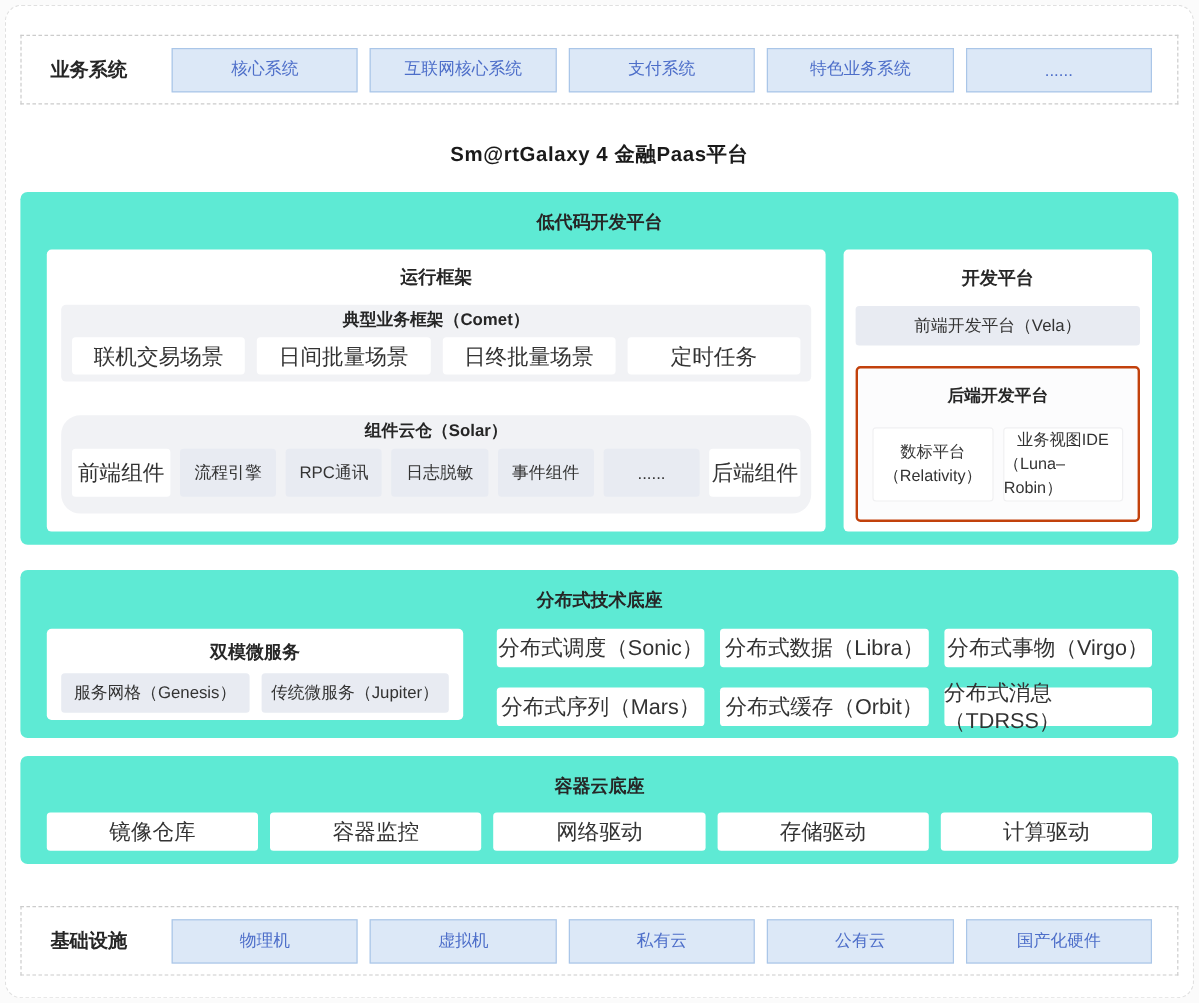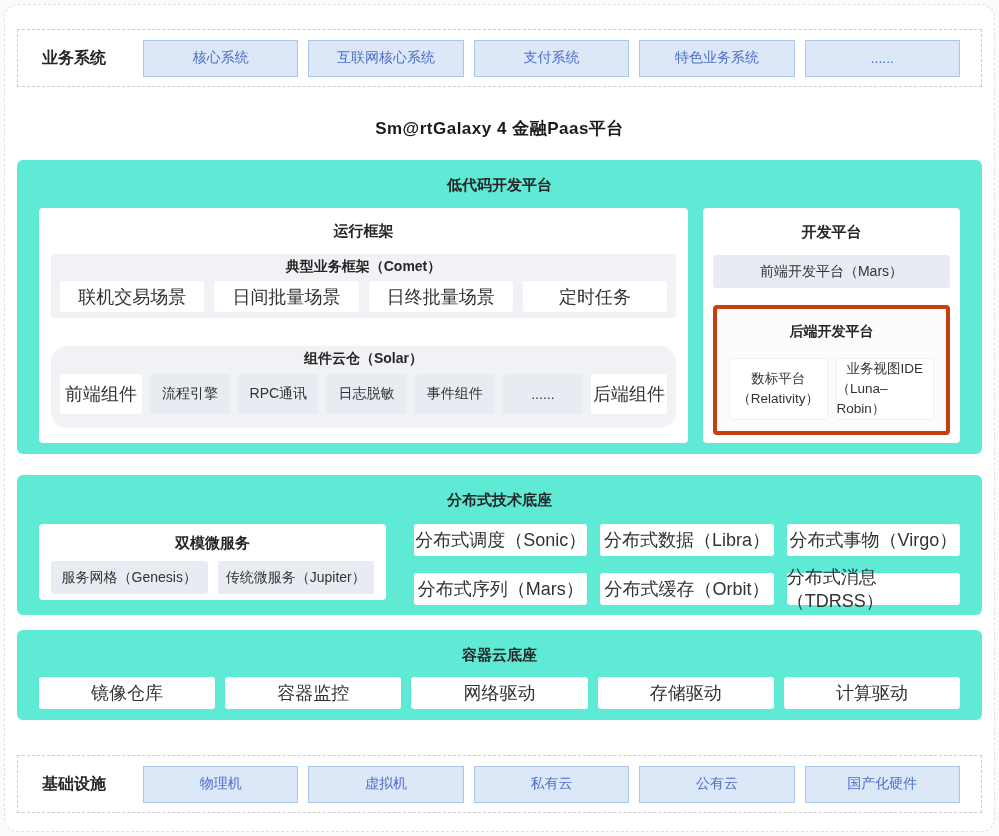--- a/index.html
+++ b/index.html
@@ -83,21 +83,21 @@
   .solar-front { flex:0 0 82px; }
   .solar-back  { flex:0 0 76px; }
   .solar-items .chip { flex:1; }
   
   .dev-card { flex:0 0 257px; height:235px; }
   .dev-card .card-title { padding-top:15px; }
   .vela-chip { margin:13px 10px 0; height:33px; }
   .backend-box {
     margin:17px 10px 0; height:130px;
     background:#fcfcfd;
-    border:4px solid #c2410c; border-radius:4px;
+    border:2px solid #c2410c; border-radius:4px;
   }
   .backend-box .sub-title { padding-top:13px; }
   .backend-items { display:flex; gap:8px; margin:18px 12px 0; }
   .backend-item {
     flex:1; height:62px;
     background:#ffffff; border:1px solid #f0f0f2; border-radius:3px;
     display:flex; flex-direction:column; align-items:center; justify-content:center;
     font-size:13.5px; color:#333333; line-height:1.5;
   }
   
@@ -164,21 +164,21 @@
             <div class="chip">日志脱敏</div>
             <div class="chip">事件组件</div>
             <div class="chip">......</div>
             <div class="white-box solar-back">后端组件</div>
           </div>
         </div>
       </div>
 
       <div class="card dev-card">
         <div class="card-title">开发平台</div>
-        <div class="chip vela-chip">前端开发平台（Mars）</div>
+        <div class="chip vela-chip">前端开发平台（Vela）</div>
         <div class="backend-box">
           <div class="sub-title">后端开发平台</div>
           <div class="backend-items">
             <div class="backend-item">
               <span>数标平台</span>
               <span>（Relativity）</span>
             </div>
             <div class="backend-item">
               <span>业务视图IDE</span>
               <span>（Luna–Robin）</span>

